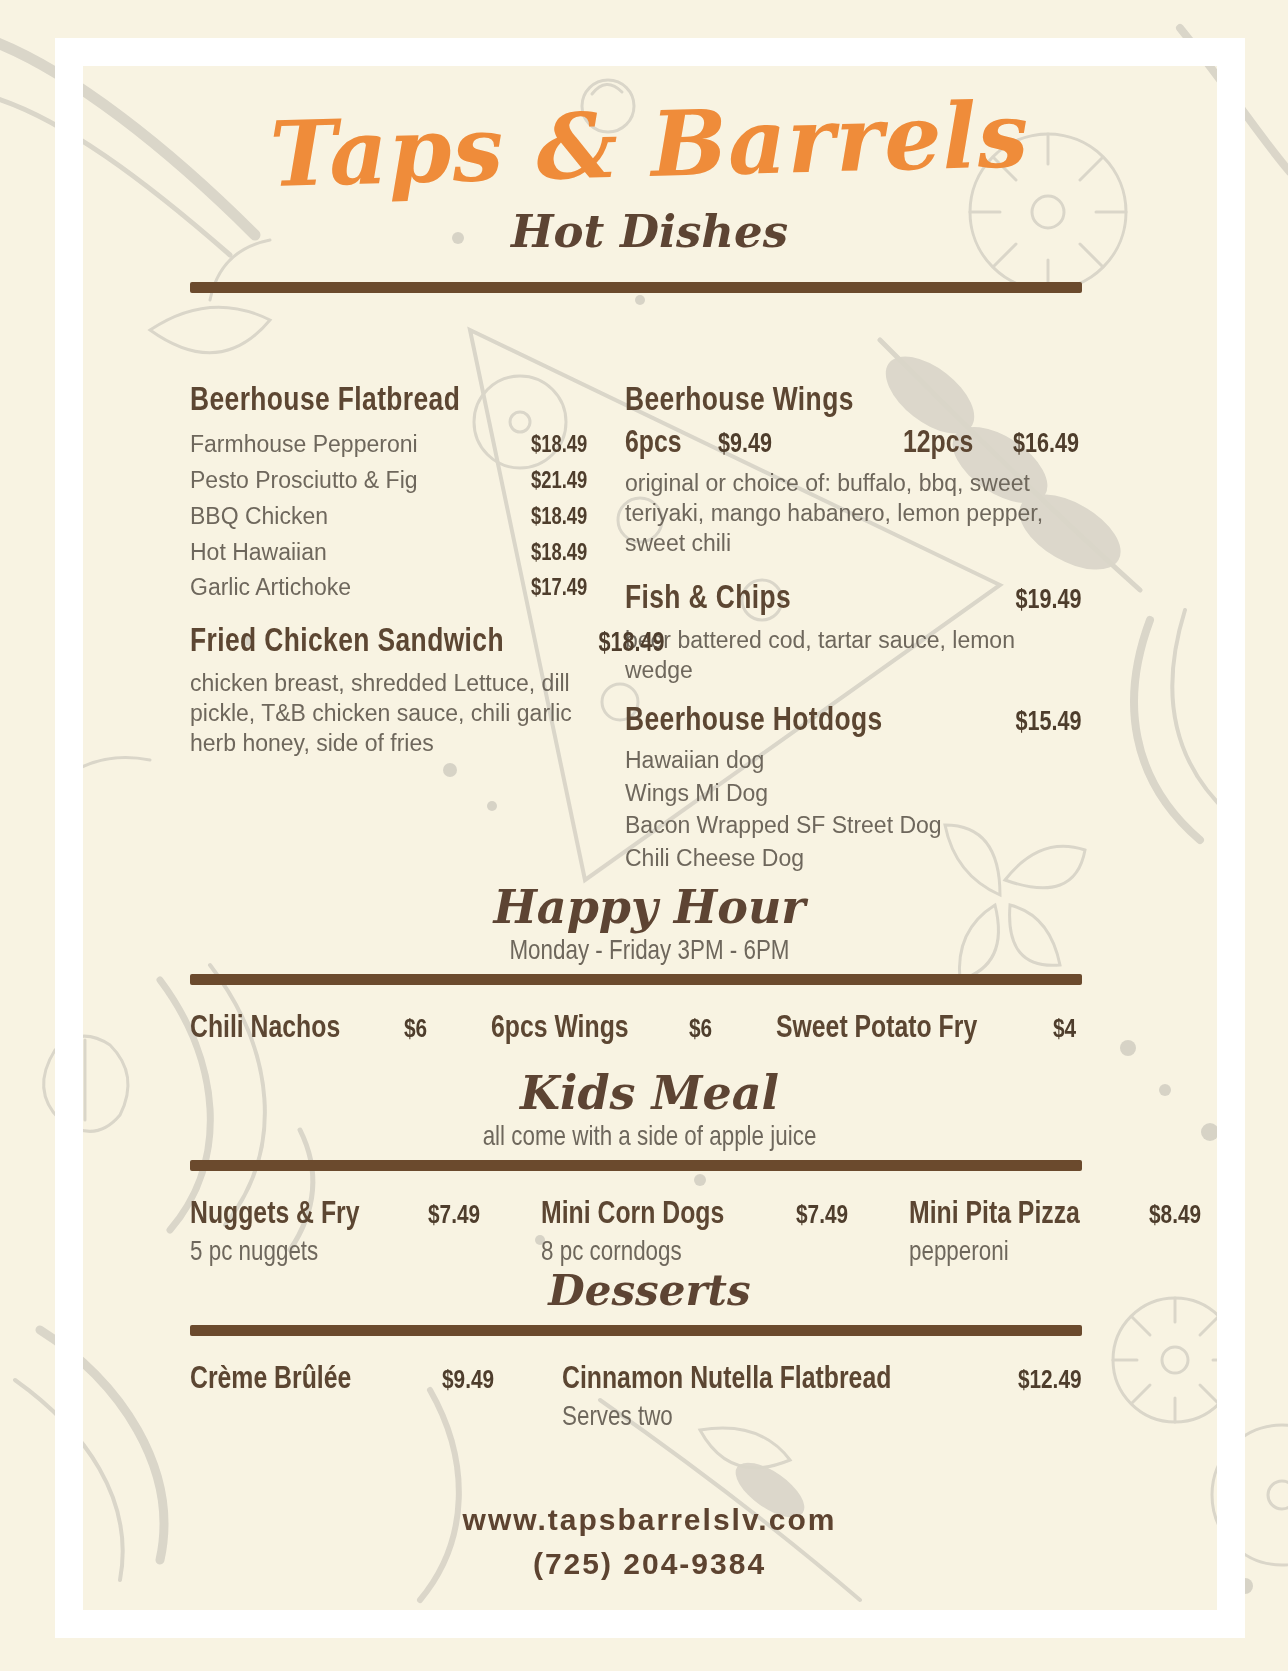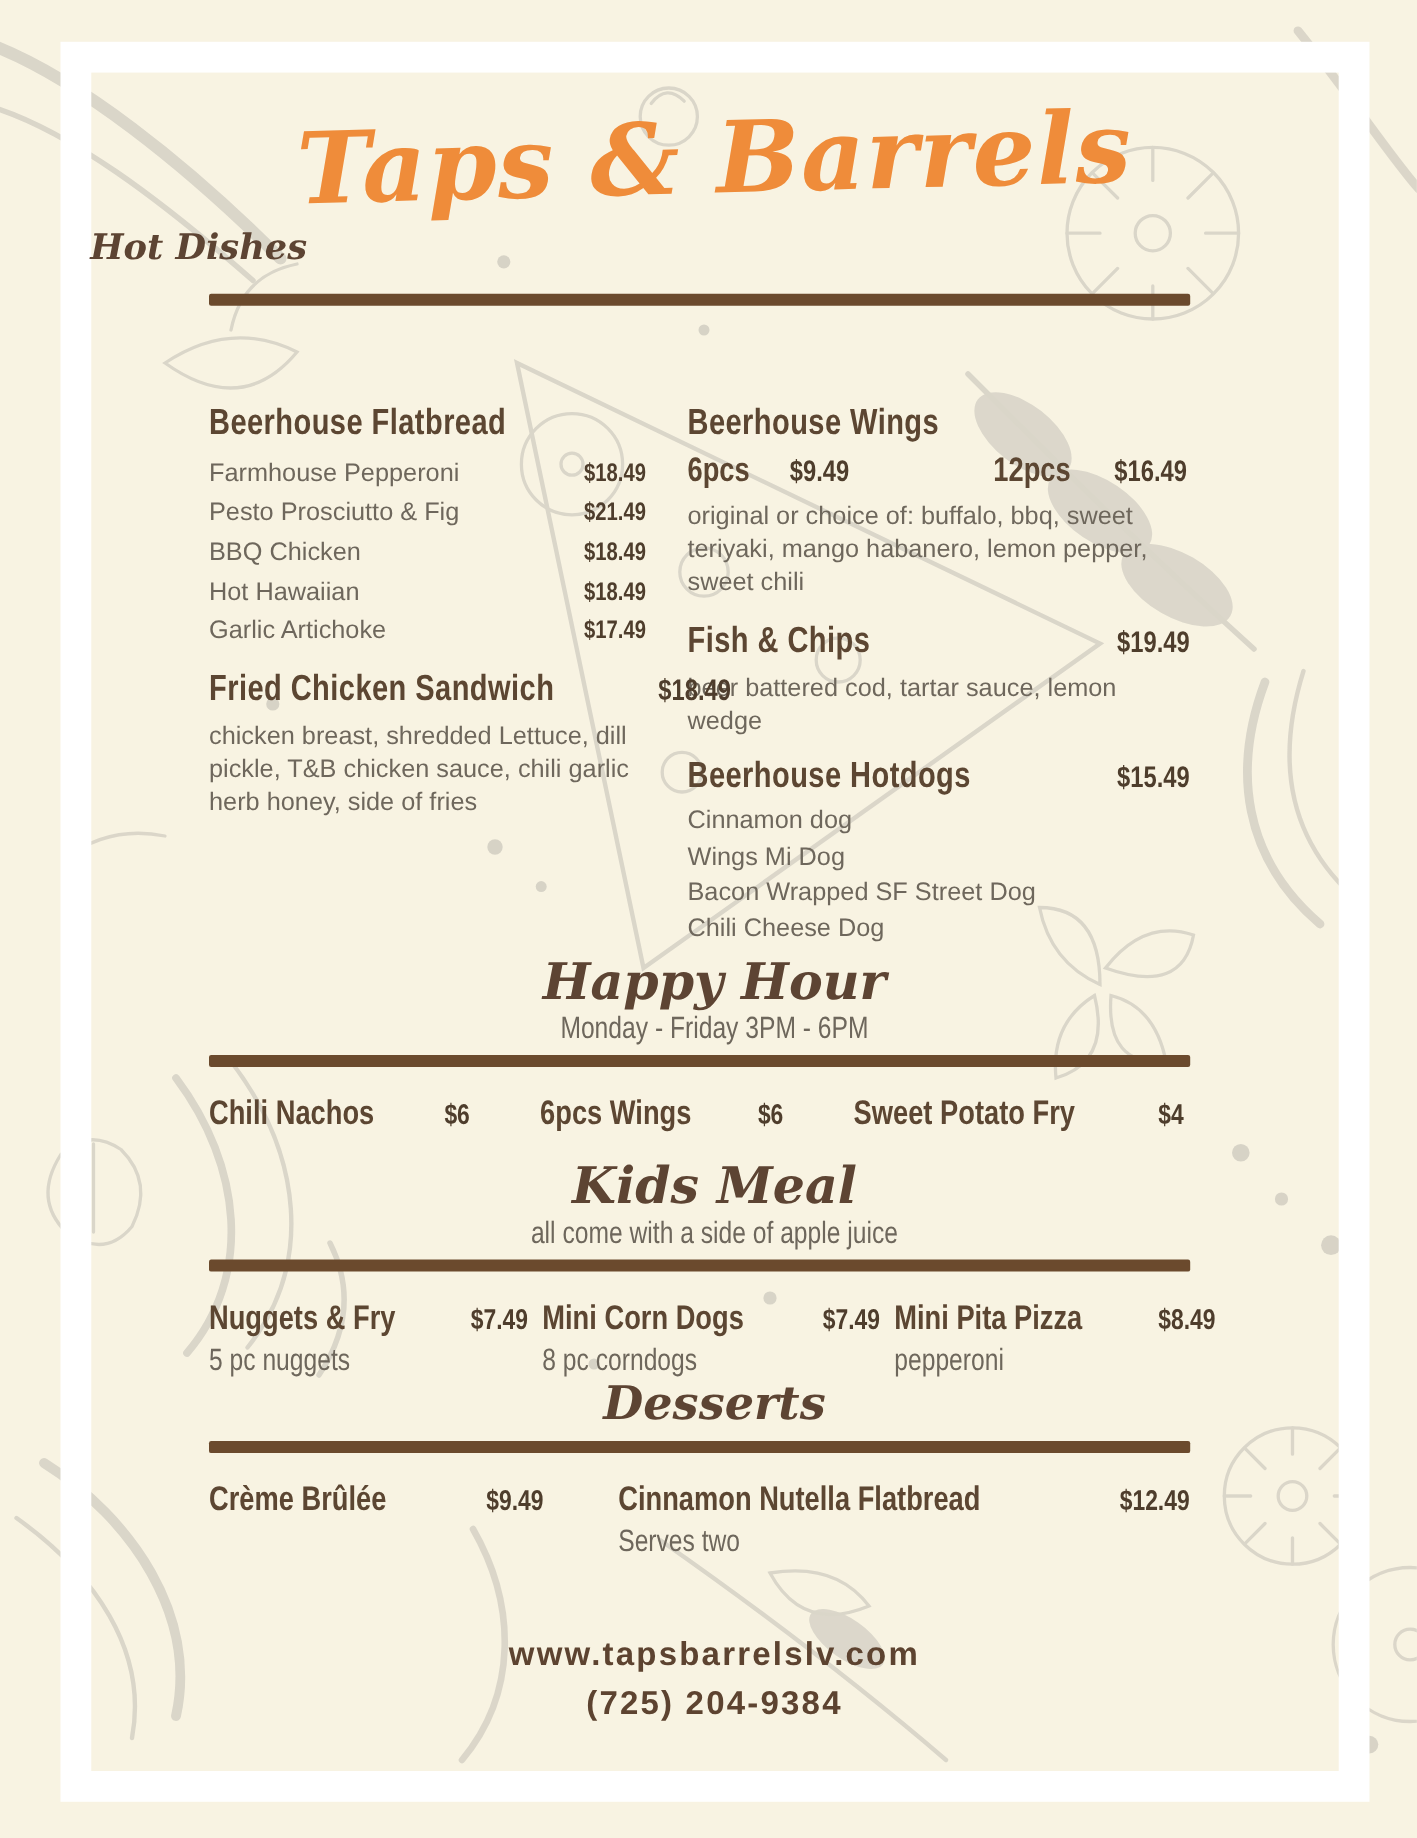--- a/index.html
+++ b/index.html
@@ -18,21 +18,21 @@
     position:absolute;left:82px;top:66px;width:1135px;height:1544px;
     padding:0;box-sizing:border-box;
   }
   .pad{padding:0 135px 0 108px;}
   .script{font-family:"DejaVu Serif", serif;font-style:italic;font-weight:bold;color:#5d4433;}
   .title{
     font-family:"DejaVu Serif", serif;font-style:italic;font-weight:bold;
     color:#ef8c3a;font-size:90px;line-height:1.12;text-align:center;
     margin-top:28px;letter-spacing:1px;transform:rotate(-1.5deg);
   }
-  .subtitle-script{font-size:32px;margin-top:10px;}
+  .subtitle-script{font-size:45px;text-align:center;margin-top:10px;}
   .divider{height:11px;background:#6b4a2d;margin:24px 135px 0 108px;border-radius:2px;}
   .cond{display:inline-block;transform:scaleX(0.8);transform-origin:0 50%;}
   .cond-r{transform-origin:100% 50%;}
   .cond-c{transform-origin:50% 50%;display:block;}
   .cols{display:flex;gap:32px;margin-top:86px;}
   .col-l{width:403px;flex:none;}
   .col-r{flex:1;min-width:0;}
   .h-item{font-size:33px;font-weight:bold;color:#5c4632;line-height:1.2;letter-spacing:0.5px;white-space:nowrap;}
   .h-row{display:flex;justify-content:space-between;align-items:baseline;}
   .h-price{font-size:27px;font-weight:bold;color:#4e3d2c;white-space:nowrap;}
@@ -40,21 +40,21 @@
   .mname{font-size:23px;color:#6e675c;line-height:1.25;}
   .mprice{font-size:23px;font-weight:bold;color:#4e3d2c;width:62px;white-space:nowrap;}
   .desc{font-size:23px;color:#6e675c;line-height:1.3;margin-top:9px;}
   .plainlist div{font-size:23px;color:#6e675c;line-height:1.2;margin:5px 0;}
   .pcs-row{display:flex;align-items:baseline;margin-top:6px;}
   .pcs-label{font-size:31px;font-weight:bold;color:#5c4632;}
   .pcs-price{font-size:27px;font-weight:bold;color:#4e3d2c;margin-left:22px;}
   .mt18{margin-top:18px;} .mt14{margin-top:14px;}
   .script-mid{font-size:46px;text-align:center;margin-top:4px;line-height:1.15;}
   .sub-cond{font-size:28px;color:#6e675c;text-align:center;margin-top:0;}
-  .triple{display:flex;justify-content:space-between;align-items:flex-start;margin:24px 135px 0 108px;}
+  .triple{display:flex;justify-content:space-between;align-items:flex-start;margin:24px 135px 0 108px;gap:48px;}
   .group{display:flex;align-items:baseline;}
   .g-name{font-size:31px;font-weight:bold;color:#5c4632;white-space:nowrap;}
   .g-price{font-size:26px;font-weight:bold;color:#4e3d2c;margin-left:26px;white-space:nowrap;}
   .g-note{font-size:28px;color:#6e675c;margin-top:4px;}
   .footer{margin-top:66px;text-align:center;color:#5d4330;font-weight:bold;
           font-size:30px;letter-spacing:2px;line-height:1.45;}
 </style>
 </head>
 <body>
 
@@ -175,21 +175,21 @@
         <span class="h-item cond">Fish &amp; Chips</span>
         <span class="h-price cond cond-r">$19.49</span>
       </div>
       <div class="desc">beer battered cod, tartar sauce, lemon wedge</div>
 
       <div class="h-row mt14">
         <span class="h-item cond">Beerhouse Hotdogs</span>
         <span class="h-price cond cond-r">$15.49</span>
       </div>
       <div class="plainlist" style="margin-top:8px;">
-        <div>Cinnamon dog</div>
+        <div>Hawaiian dog</div>
         <div>Wings Mi Dog</div>
         <div>Bacon Wrapped SF Street Dog</div>
         <div>Chili Cheese Dog</div>
       </div>
     </div>
   </div>
 
   <div class="script script-mid">Happy Hour</div>
   <div class="sub-cond">
       <span class="cond cond-c">Monday - Friday 3PM - 6PM</span>

